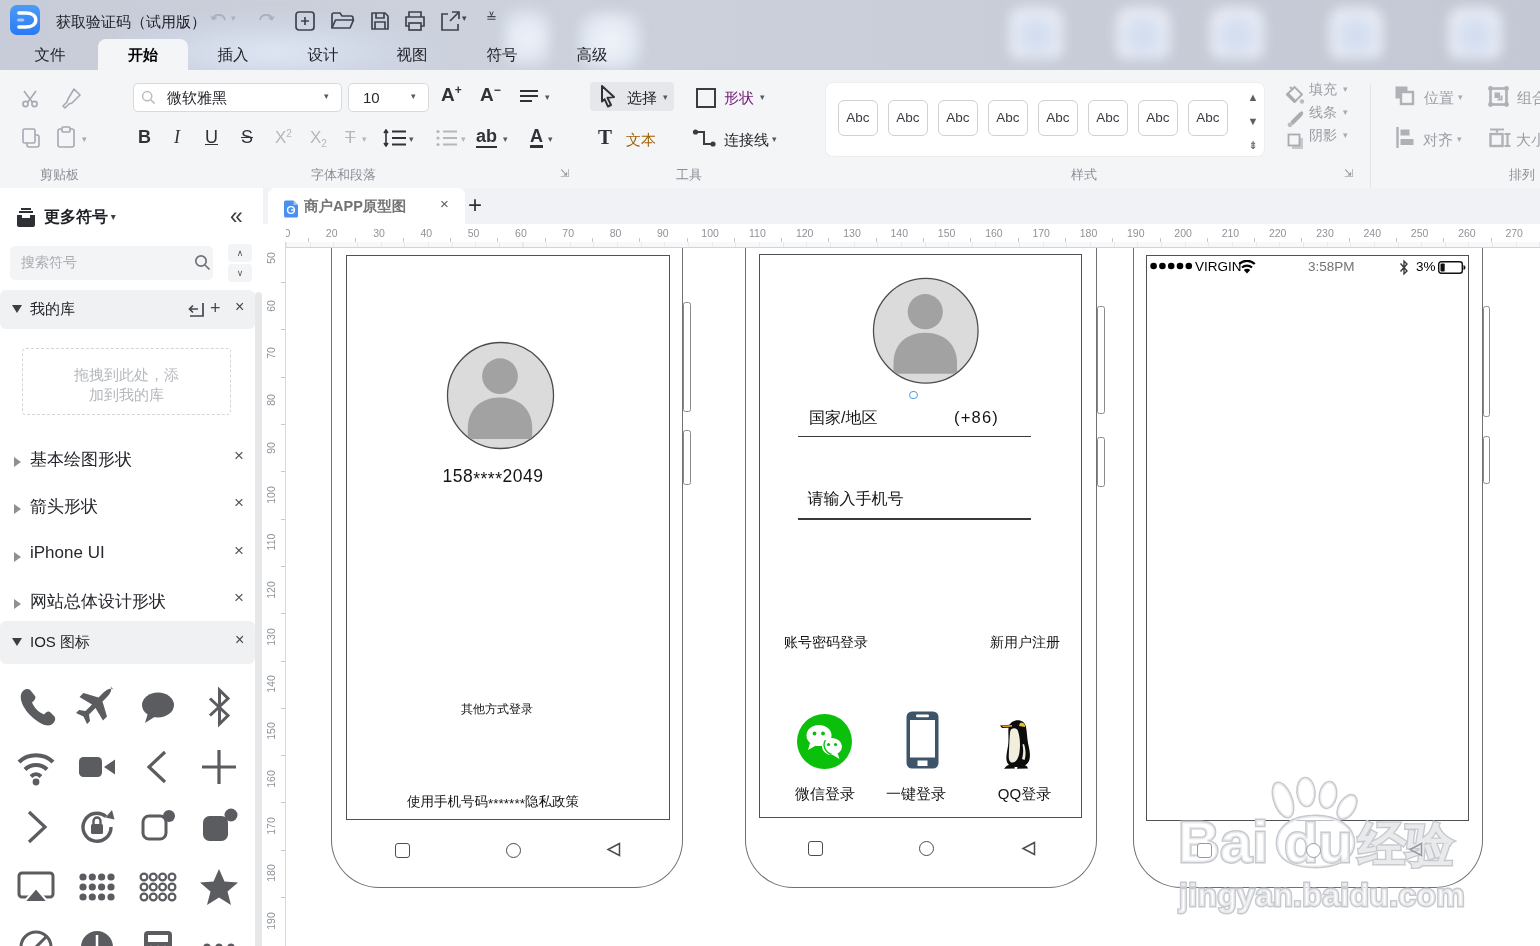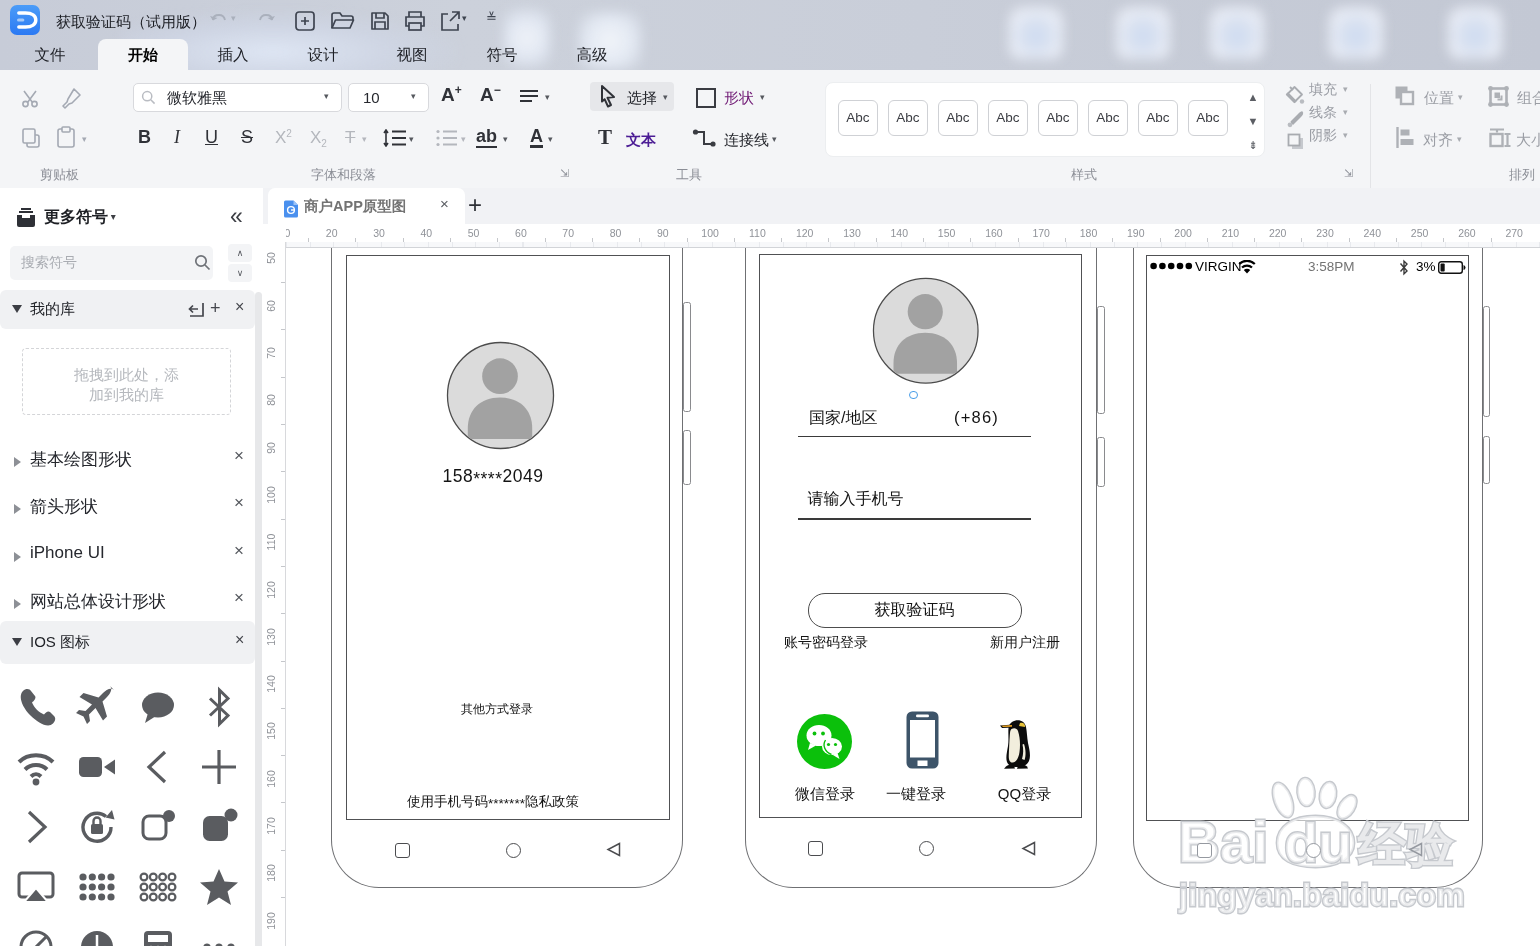--- a/index.html
+++ b/index.html
@@ -172,21 +172,21 @@
   <div class="abs" style="left:590px;top:12px;width:84px;height:29px;background:#e6e7ea;border-radius:4px;"></div>
   <svg class="abs" style="left:598px;top:14px" width="20" height="24" viewBox="0 0 20 24">
       <path d="M4 2 L16 13 L9.5 13.8 L13 21 L10 22.5 L6.6 15.2 L4 17.5 Z" fill="none" stroke="#303238" stroke-width="2" stroke-linejoin="round"></path>
     </svg>
   <div class="abs" style="left:627px;top:19px;font-size:15px;color:#26282e;">选择</div>
   <div class="abs" style="left:663px;top:22px;color:#55585e;font-size:9px;">▾</div>
   <rect class="abs" style="left:696px;top:18px;width:16px;height:16px;border:2.4px solid #3a3c42;"></rect>
   <div class="abs" style="left:724px;top:19px;font-size:15px;color:#701a75;">形状</div>
   <div class="abs" style="left:760px;top:22px;color:#55585e;font-size:9px;">▾</div>
   <div class="abs" style="left:598px;top:55px;font-size:21px;font-weight:bold;color:#303238;font-family:'Liberation Serif',serif;">T</div>
-  <div class="abs" style="left:626px;top:61px;font-size:15px;color:#4c1d95;font-weight:bold;">文本</div>
+  <div class="abs" style="left:626px;top:61px;font-size:15px;color:#a16207;">文本</div>
   <svg class="abs" style="left:692px;top:58px" width="25" height="22" viewBox="0 0 25 22">
       <path d="M4 4 h8 v12 h8" fill="none" stroke="#3a3c42" stroke-width="2"></path>
       <circle cx="3.5" cy="4" r="2.6" fill="#3a3c42"></circle>
       <circle cx="21" cy="16" r="2.6" fill="#3a3c42"></circle>
     </svg>
   <div class="abs" style="left:724px;top:61px;font-size:15px;color:#26282e;">连接线</div>
   <div class="abs" style="left:772px;top:64px;color:#55585e;font-size:9px;">▾</div>
   <div class="rlabel" style="left:676px;">工具</div>
 
   <div class="abs" style="left:825px;top:12px;width:438px;height:73px;background:#fff;border-radius:8px;border:1px solid #eceef0;"></div>
@@ -558,21 +558,20 @@
         <circle cx="54.5" cy="35.5" r="18"></circle>
 <path d="M54.5 57 c-20 0-32.5 12.5-32.5 31 v11 h65 v-11 c0-18.5-12.5-31-32.5-31z"></path>
       </g>
     </svg>
 <div class="abs" style="left:623.3px;top:148.8px;width:6.4px;height:6.4px;border:1.5px solid #4a9ee8;border-radius:50%;background:#fff;"></div>
 <div class="abs" style="left:523px;top:166px;font-size:16px;color:#141414;">国家/地区</div>
 <div class="abs" style="left:668px;top:166px;font-size:16.5px;letter-spacing:1.2px;color:#141414;">(+86)</div>
 <div class="uline" style="left:512px;top:193.5px;width:233px;"></div>
 <div class="abs" style="left:521.6px;top:247px;font-size:16px;color:#141414;">请输入手机号</div>
 <div class="uline" style="left:512px;top:276px;width:233px;"></div>
-<div class="pill" style="left:521.6px;top:351.4px;width:212px;height:32.5px;line-height:32.5px;font-size:16px;border-radius:17px;">获取验证码</div>
 <div class="abs" style="left:497.9px;top:391.5px;font-size:14px;color:#141414;">账号密码登录</div>
 <div class="abs" style="left:703.9px;top:391.5px;font-size:14px;color:#141414;">新用户注册</div>
 <svg class="abs" style="left:510.5px;top:471.5px" width="55" height="55" viewBox="0 0 55 55">
 <circle cx="27.5" cy="27.5" r="27.5" fill="#0bc00b"></circle>
 <ellipse cx="22" cy="21.5" rx="12.5" ry="10.5" fill="#fff"></ellipse>
       <path d="M13 29 L11 36 L19 31.5 Z" fill="#fff"></path>
 <circle cx="17.5" cy="19.5" r="1.9" fill="#0bc00b"></circle>
       <circle cx="26" cy="19.5" r="1.9" fill="#0bc00b"></circle>
 <ellipse cx="35" cy="32.5" rx="10" ry="8.6" fill="#fff"></ellipse>
       <path d="M40.5 39 L42.5 45 L35.5 40.8 Z" fill="#fff"></path>

